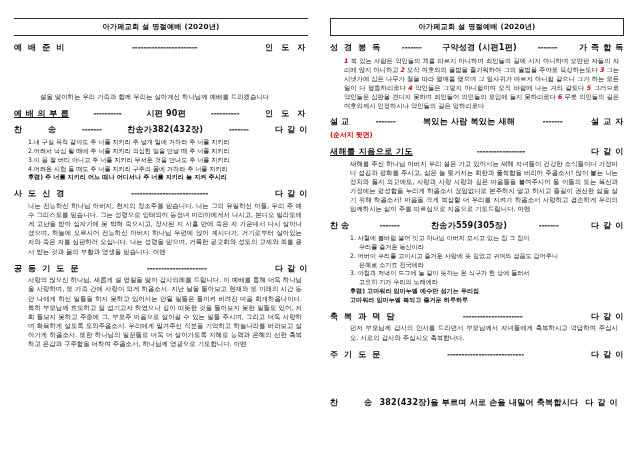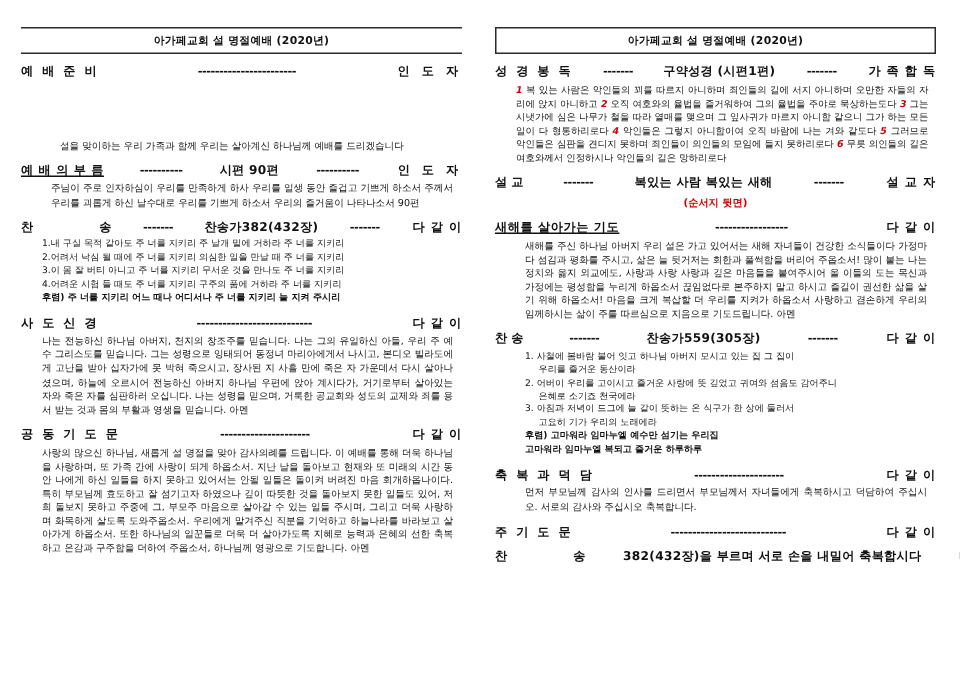--- a/index.html
+++ b/index.html
@@ -48,21 +48,20 @@
 
   
   .order-row {
     display: flex;
     align-items: baseline;
     font-weight: bold;
     font-size: 8.1px;
     margin: 7px 0 3px 0;
     white-space: nowrap;
     line-height: 1.15;
-    gap: 18px;
   }
   .order-label {
     letter-spacing: 1.6px;
     flex: 0 0 auto;
   }
   .order-label.tight { letter-spacing: 0.4px; text-decoration: underline; }
   .order-leader {
     flex: 1 1 auto;
     overflow: hidden;
     text-align: center;
@@ -108,21 +107,20 @@
   }
   .verse-list.numbered { padding-left: 20px; }
   .verse-list .refrain { font-weight: bold; }
   .verse-list .sub-line { padding-left: 9px; }
 
   
   .red-note {
     color: #d00000;
     font-weight: bold;
     font-size: 6.8px;
-    text-align: center;
     margin: 1px 0 3px 0;
   }
   .vnum {
     color: #d00000;
     font-weight: bold;
     font-style: italic;
   }
   .scripture {
     font-size: 6.3px;
     line-height: 1.45;
@@ -148,21 +146,20 @@
     </div>
     <div class="body-para center-ish">설을 맞이하는 우리 가족과 함께 우리는 살아계신 하나님께 예배를 드리겠습니다</div>
 
     <div class="order-row">
       <span class="order-label tight">예 배 의 부 름</span>
       <span class="order-leader">----------</span>
       <span class="order-mid">시편 90편</span>
       <span class="order-leader">----------</span>
       <span class="order-actor">인 도 자</span>
     </div>
-    <div class="body-para indent-more">주님이 주로 인자하심이 우리를 만족하게 하사 우리를 일생 동안 즐겁고 기쁘게 하소서 주께서 우리를 괴롭게 하신 날수대로 우리를 기쁘게 하소서 우리의 즐거움이 나타나소서 90편</div>
 
     <div class="order-row">
       <span class="order-label" style="letter-spacing:0">찬</span>
       <span class="order-mid" style="padding-left:26px;">송</span>
       <span class="order-leader">-------</span>
       <span class="order-mid">찬송가382(432장)</span>
       <span class="order-leader">-------</span>
       <span class="order-actor tight">다  같  이</span>
     </div>
     <div class="verse-list">
@@ -218,21 +215,21 @@
     <div class="order-row">
       <span class="order-label" style="letter-spacing:0">설                 교</span>
       <span class="order-leader">-------</span>
       <span class="order-mid">복있는 사람 복있는 새해</span>
       <span class="order-leader">-------</span>
       <span class="order-actor tight">설  교  자</span>
     </div>
     <div class="red-note">(순서지 뒷면)</div>
 
     <div class="order-row">
-      <span class="order-label tight">새해를 살아가는 기도</span>
+      <span class="order-label tight">새해를 지음으로 기도</span>
       <span class="order-leader">-----------------</span>
       <span class="order-actor tight">다  같  이</span>
     </div>
     <div class="body-para indent-more">새해를 주신 하나님 아버지 우리 설은 가고 있어서는 새해 자녀들이 건강한 소식들이다 가정마다 섬김과 평화를 주시고, 삶은 늘 뒷거저는 회한과 풀썩함을 버리어 주옵소서! 많이 붙는 나는 정치와 옳지 외교에도, 사랑과 사랑 사랑과 깊은 마음들을 붙여주시어 올 이들의 도는 목신과 가정에는 평성함을 누리게 하옵소서 끊임없다로 본주하지 말고 하시고 즐길이 권선한 삶을 살기 위해 하옵소서! 마음을 크게 복삽할 더 우리를 지켜가 하옵소서 사랑하고 겸손하게 우리의 임께하시는 삶이 주를 따르심으로 지음으로 기도드립니다. 아멘</div>
 
     <div class="order-row">
       <span class="order-label" style="letter-spacing:0">찬                 송</span>
       <span class="order-leader">-------</span>
       <span class="order-mid">찬송가559(305장)</span>
       <span class="order-leader">-------</span>
@@ -258,18 +255,18 @@
 
     <div class="order-row">
       <span class="order-label">주 기 도 문</span>
       <span class="order-leader">---------------------------</span>
       <span class="order-actor tight">다  같  이</span>
     </div>
 
     <div class="order-row">
       <span class="order-label" style="letter-spacing:0">찬</span>
       <span class="order-mid" style="padding-left:26px;">송</span>
-      <span class="order-mid" style="padding-left:6px;">382(432장)을 부르며 서로 손을 내밀어 축복합시다</span>
+      <span class="order-mid" style="padding-left:6px;margin-top:32px;">382(432장)을 부르며 서로 손을 내밀어 축복합시다</span>
       <span class="order-actor tight" style="padding-left:6px;">다  같  이</span>
     </div>
 
   </div>
 </div>
 
 </body></html>

